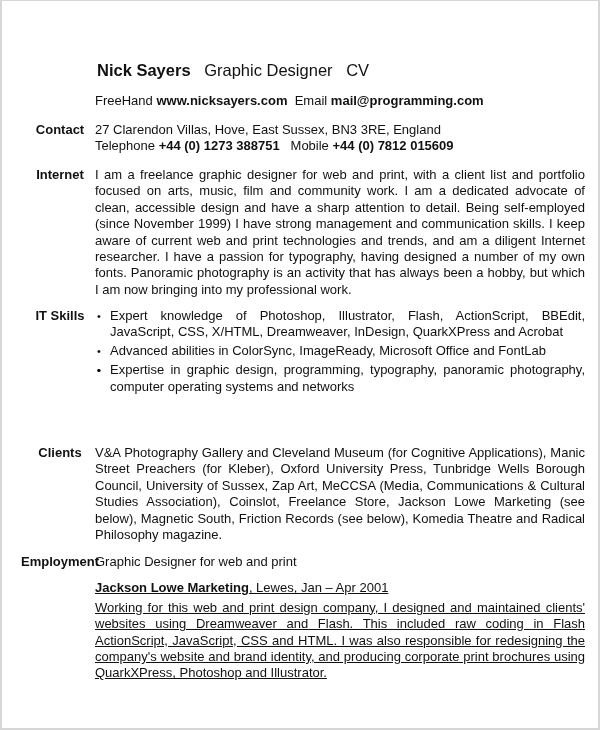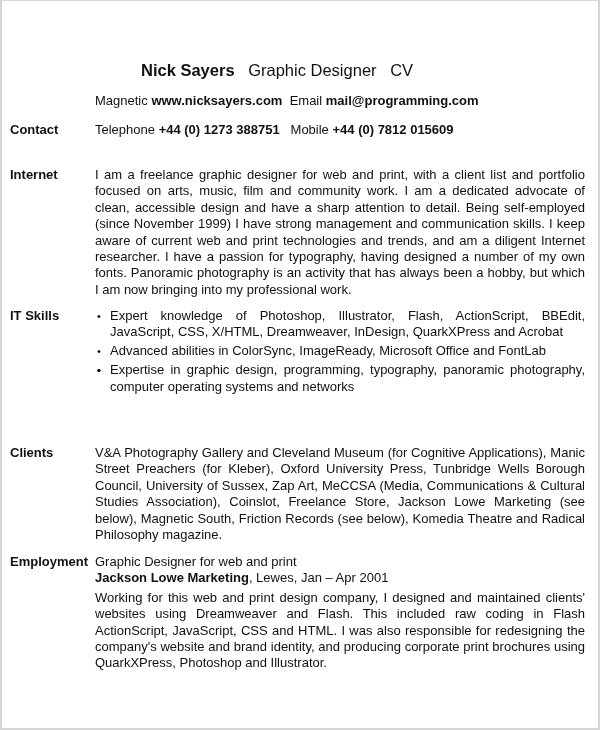--- a/index.html
+++ b/index.html
@@ -9,28 +9,28 @@
     }
     .page {
       position: relative; width: 596px; height: 726px;
       border-top: 1px solid #d8d8d8; border-left: 2px solid #d6d6d6;
       border-right: 2px solid #d6d6d6; border-bottom: 2px solid #d6d6d6;
       box-sizing: border-box; width: 600px; height: 730px;
     }
     .title {
       position: absolute; left: 95px; top: 60px; font-size: 16.5px; white-space: nowrap;
     }
-    .title .name { font-weight: bold; margin-left: 44px; }
+    .title .name { font-weight: bold; }
     .title .gap { display: inline-block; width: 9px; }
     .row {
       position: absolute; left: 0; width: 600px;
       font-size: 13px; line-height: 16.4px;
     }
     .label {
-      position: absolute; left: 8px; width: 84px; text-align: left;
+      position: absolute; left: 16px; width: 84px; text-align: center;
       font-weight: bold; font-size: 13px;
     }
     .content {
       position: absolute; left: 93px; width: 490px; text-align: justify;
     }
     .b { font-weight: bold; }
     ul.skills { list-style: none; margin: 0; padding: 0; }
     ul.skills li {
       position: relative; padding-left: 13px; margin-bottom: 2.5px; text-align: justify;
     }
@@ -45,30 +45,31 @@
 <div class="page">
 
   <div class="title">
     <span class="name">Nick Sayers</span><span class="gap"></span>
     <span>Graphic Designer</span><span class="gap"></span>
     <span>CV</span>
   </div>
 
   <div class="row" style="top:92px;">
     <div class="content">
-      <span>Magnetic</span>
+      <span>FreeHand</span>
       <span class="b">www.nicksayers.com</span>&nbsp;
       <span>Email</span>
       <span class="b">mail@programming.com</span>
     </div>
   </div>
 
   <div class="row" style="top:121px;">
     <div class="label">Contact</div>
     <div class="content">
+      <div>27 Clarendon Villas, Hove, East Sussex, BN3 3RE, England</div>
       <div>
         <span>Telephone</span>
         <span class="b">+44 (0) 1273 388751</span>&nbsp;&nbsp;
         <span>Mobile</span>
         <span class="b">+44 (0) 7812 015609</span>
       </div>
     </div>
   </div>
 
   <div class="row" style="top:166px;">
@@ -91,21 +92,21 @@
 
   <div class="row" style="top:444px;">
     <div class="label">Clients</div>
     <div class="content">V&amp;A Photography Gallery and Cleveland Museum (for Cognitive Applications), Manic Street Preachers (for Kleber), Oxford University Press, Tunbridge Wells Borough Council, University of Sussex, Zap Art, MeCCSA (Media, Communications &amp; Cultural Studies Association), Coinslot, Freelance Store, Jackson Lowe Marketing (see below), Magnetic South, Friction Records (see below), Komedia Theatre and Radical Philosophy magazine.</div>
   </div>
 
   <div class="row" style="top:553px;">
     <div class="label">Employment</div>
     <div class="content">
       <div class="job-title">Graphic Designer for web and print</div>
-      <div style="">
+      <div style="margin-top:10px;text-decoration:underline;">
         <div>
           <span class="b">Jackson Lowe Marketing</span><span>, Lewes, Jan – Apr 2001</span>
         </div>
         <div style="margin-top:3px;">Working for this web and print design company, I designed and maintained clients' websites using Dreamweaver and Flash. This included raw coding in Flash ActionScript, JavaScript, CSS and HTML. I was also responsible for redesigning the company's website and brand identity, and producing corporate print brochures using QuarkXPress, Photoshop and Illustrator.</div>
       </div>
     </div>
   </div>
 
 </div>
 

